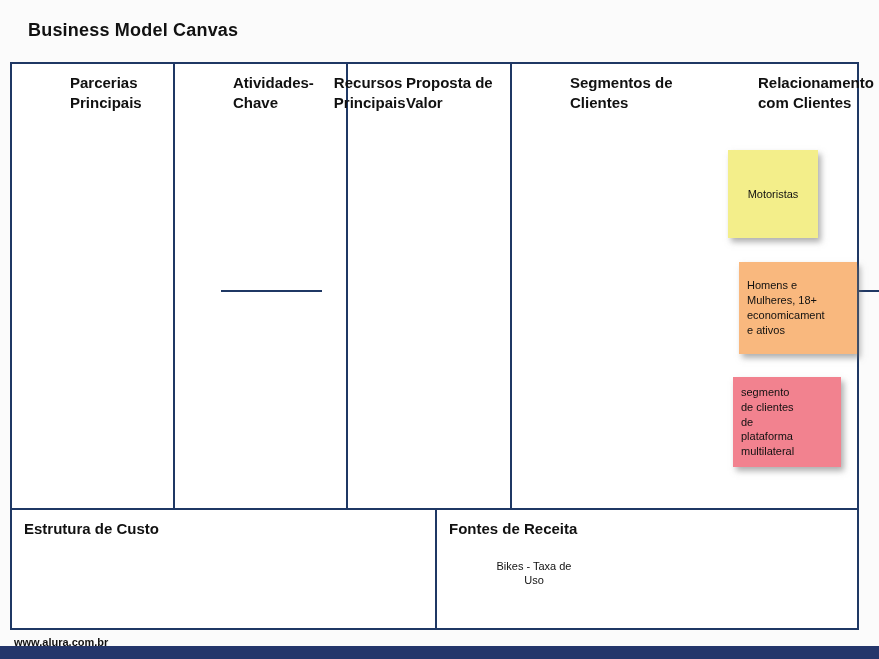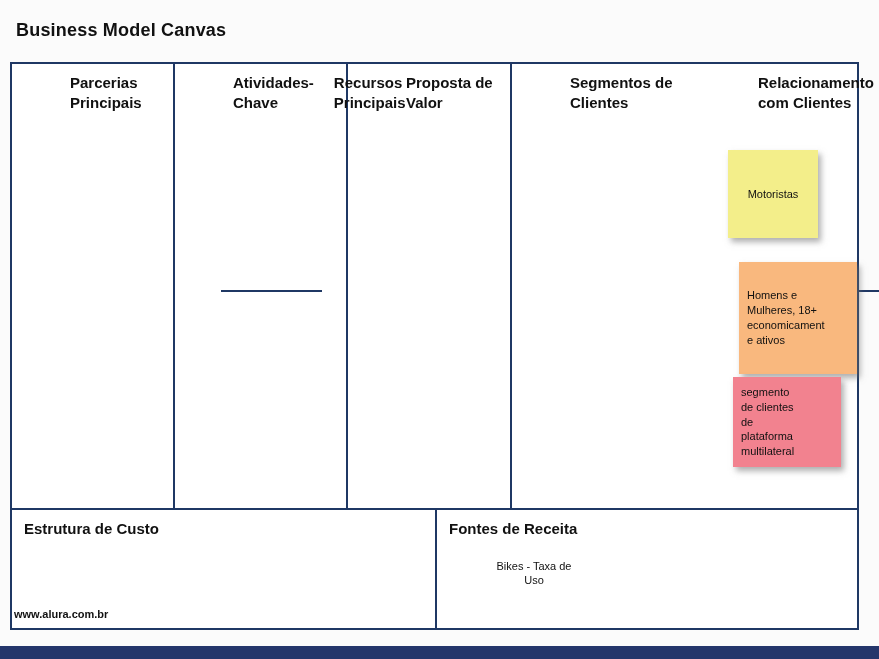--- a/index.html
+++ b/index.html
@@ -6,21 +6,21 @@
   html, body {
     width: 879px; height: 659px;
     font-family: "Liberation Sans", sans-serif;
     background: #fbfbfb;
     color: #111;
     overflow: hidden;
   }
   .page { position: relative; width: 879px; height: 659px; }
 
   .title {
-    position: absolute; left: 16px; top: 20px;
+    position: absolute; left: 28px; top: 20px;
     font-size: 18px; font-weight: bold; letter-spacing: 0.2px;
   }
 
   .canvas {
     position: absolute; left: 10px; top: 62px;
     width: 849px; height: 568px;
     border: 2px solid #1f3864;
     background: #ffffff;
   }
 
@@ -55,35 +55,35 @@
     position: absolute;
     box-shadow: 3px 4px 6px rgba(110,110,110,0.55);
     font-size: 11px;
     line-height: 1.35;
     padding: 7px 8px;
     white-space: pre-line;
     display: flex;
     align-items: center;
   }
   #note-motoristas { left: 716px; top: 86px; width: 90px; height: 88px; }
-  #note-publico    { left: 727px; top: 198px; width: 118px; height: 112px; }
+  #note-publico    { left: 727px; top: 198px; width: 118px; height: 92px; }
   #note-segmento   { left: 721px; top: 313px; width: 108px; height: 90px; }
 
   .receita-note {
     margin: 20px 0 0 42px;
     width: 110px;
     font-size: 11px;
     text-align: center;
     white-space: pre-line;
     line-height: 1.35;
     font-weight: normal;
   }
 
   .footer-url {
-    position: absolute; left: 14px; top: 608px;
+    position: absolute; left: 14px; top: 636px;
     font-size: 11px; font-weight: bold;
   }
 
   .bottom-bar {
     position: absolute; left: 0; bottom: 0;
     width: 879px; height: 13px;
     background: #24366b;
   }
 </style>
 </head>

